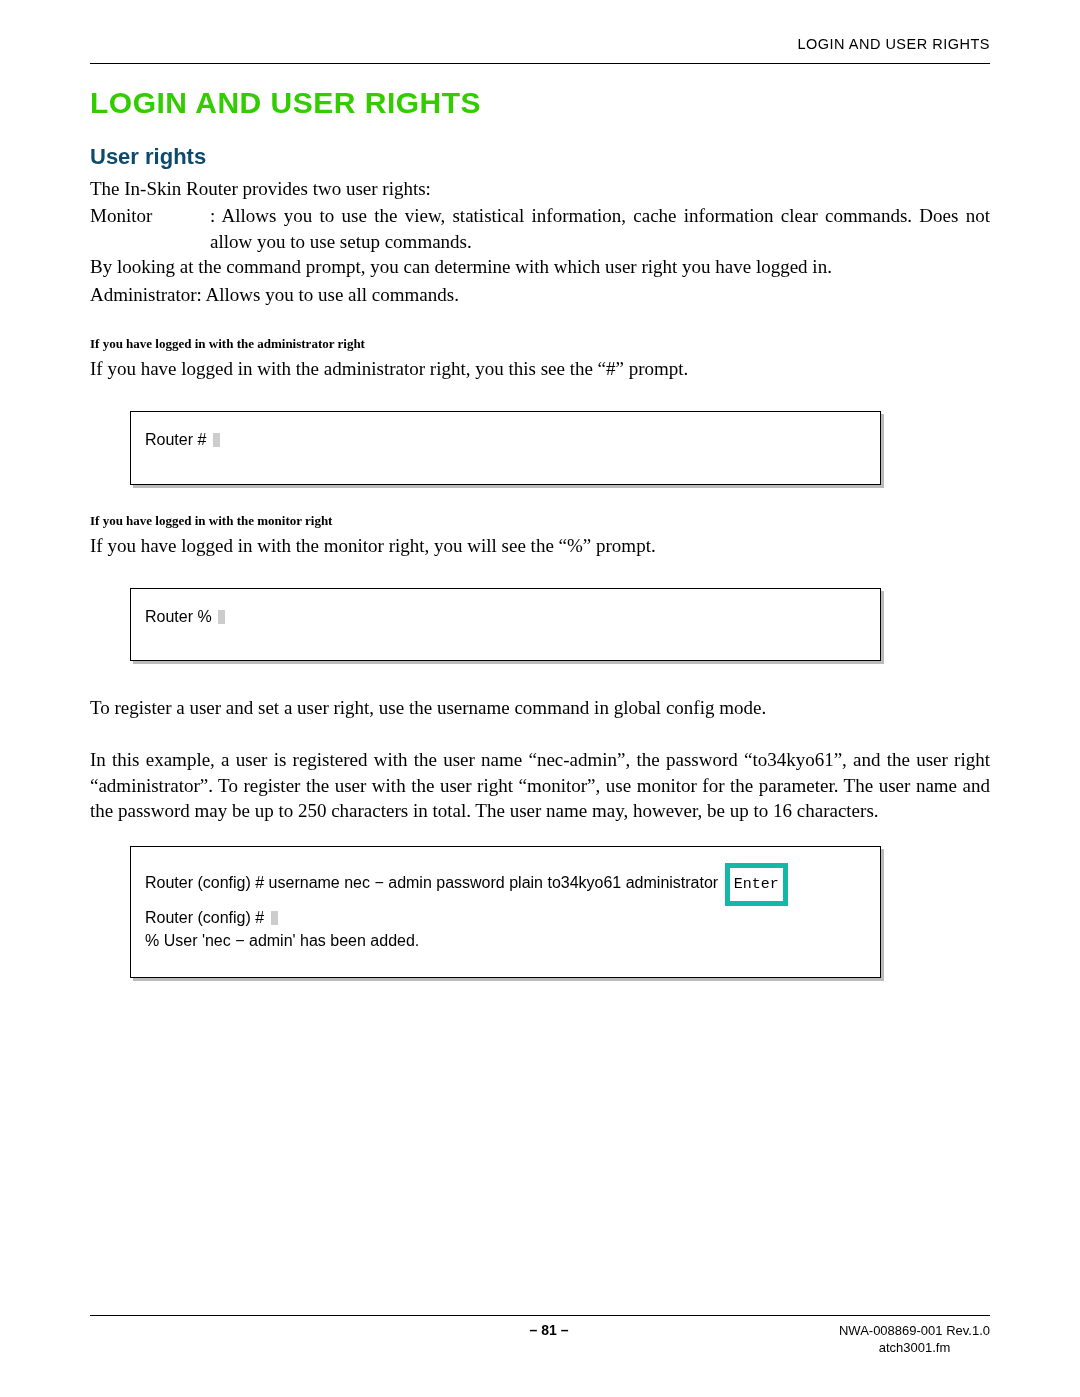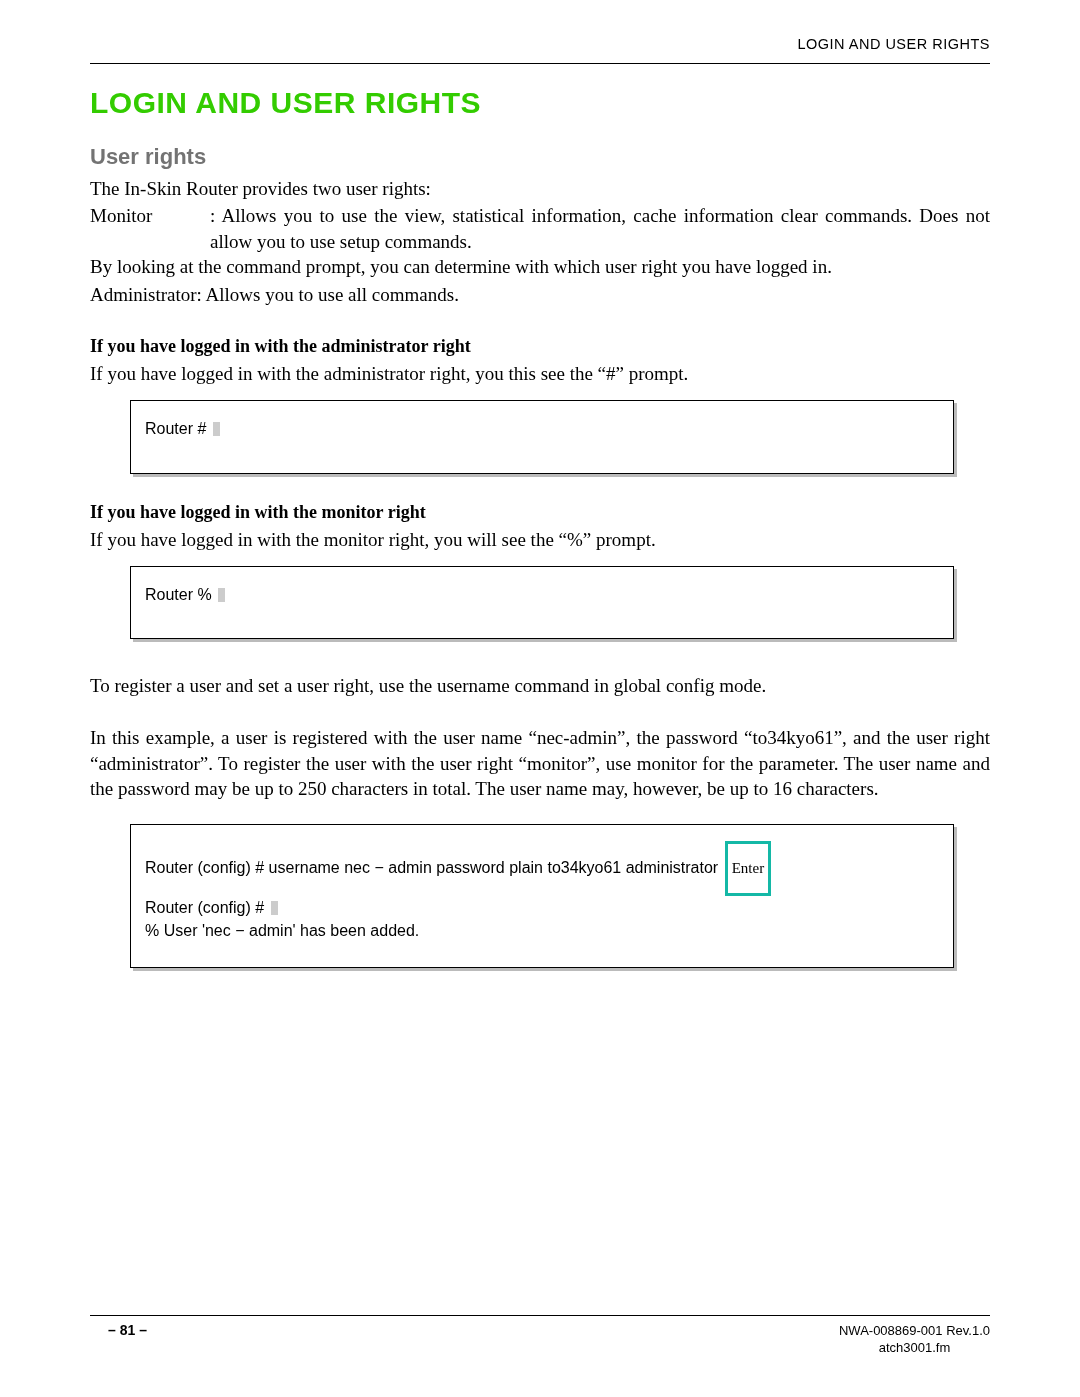--- a/index.html
+++ b/index.html
@@ -39,21 +39,21 @@
   h1.title {
     font-family: Arial, Helvetica, sans-serif;
     color: #33cc00;
     font-size: 30px;
     font-weight: bold;
     margin: 6px 0 24px 0;
     letter-spacing: 0.5px;
   }
   h2.section {
     font-family: Arial, Helvetica, sans-serif;
-    color: #737373;
+    color: #0c4a6e;
     font-size: 22px;
     font-weight: bold;
     margin: 0 0 6px 0;
   }
   p.body {
     font-size: 19px;
     line-height: 1.35;
     margin: 0 0 2px 0;
     text-align: justify;
   }
@@ -61,48 +61,48 @@
     display: flex;
     font-size: 19px;
     line-height: 1.35;
     text-align: justify;
   }
   .def-label { width: 120px; flex: 0 0 120px; }
   .def-text  { flex: 1; }
   .subhead {
     font-family: "Times New Roman", Times, serif;
     font-weight: bold;
-    font-size: 18px;
+    font-size: 13px;
     margin: 28px 0 4px 0;
   }
   .termbox-wrap {
-    margin: 14px 0 0 40px;
-    width: 824px;
+    margin: 30px 0 0 40px;
+    width: 751px;
   }
   .termbox {
     border: 1px solid #000;
     box-shadow: 3px 3px 0 #bbb;
     padding: 16px 14px 32px 14px;
     font-family: Arial, Helvetica, sans-serif;
     font-size: 16px;
     line-height: 1.45;
   }
   .cursor {
     display: inline-block;
     width: 7px;
     height: 14px;
     background: #ccc;
     vertical-align: -2px;
     margin-left: 2px;
   }
   .keycap {
-    font-family: Liberation Serif, serif;
+    font-family: Liberation Mono, monospace;
     font-size: 15px;
-    border: 3px solid #14b8a6;
-    padding: 16px 4px;
+    border: 5px solid #14b8a6;
+    padding: 8px 4px;
     margin: 0 2px;
     display: inline-block;
     line-height: 1.15;
   }
   .gap-24 { height: 24px; }
   .gap-34 { height: 34px; }
   .footer {
     position: absolute;
     left: 90px;
     right: 90px;
@@ -112,21 +112,21 @@
     display: flex;
     justify-content: space-between;
     align-items: flex-start;
     font-family: Arial, Helvetica, sans-serif;
     font-size: 13px;
     margin-top: 6px;
   }
   .footer-center {
     position: absolute;
     left: 18px; right: 0;
-    text-align: left;
+    text-align: center;
     font-weight: bold;
     font-size: 14px;
   }
   .footer-right {
     text-align: center;
     line-height: 1.35;
     margin-left: auto;
   }
 </style>
 </head>

